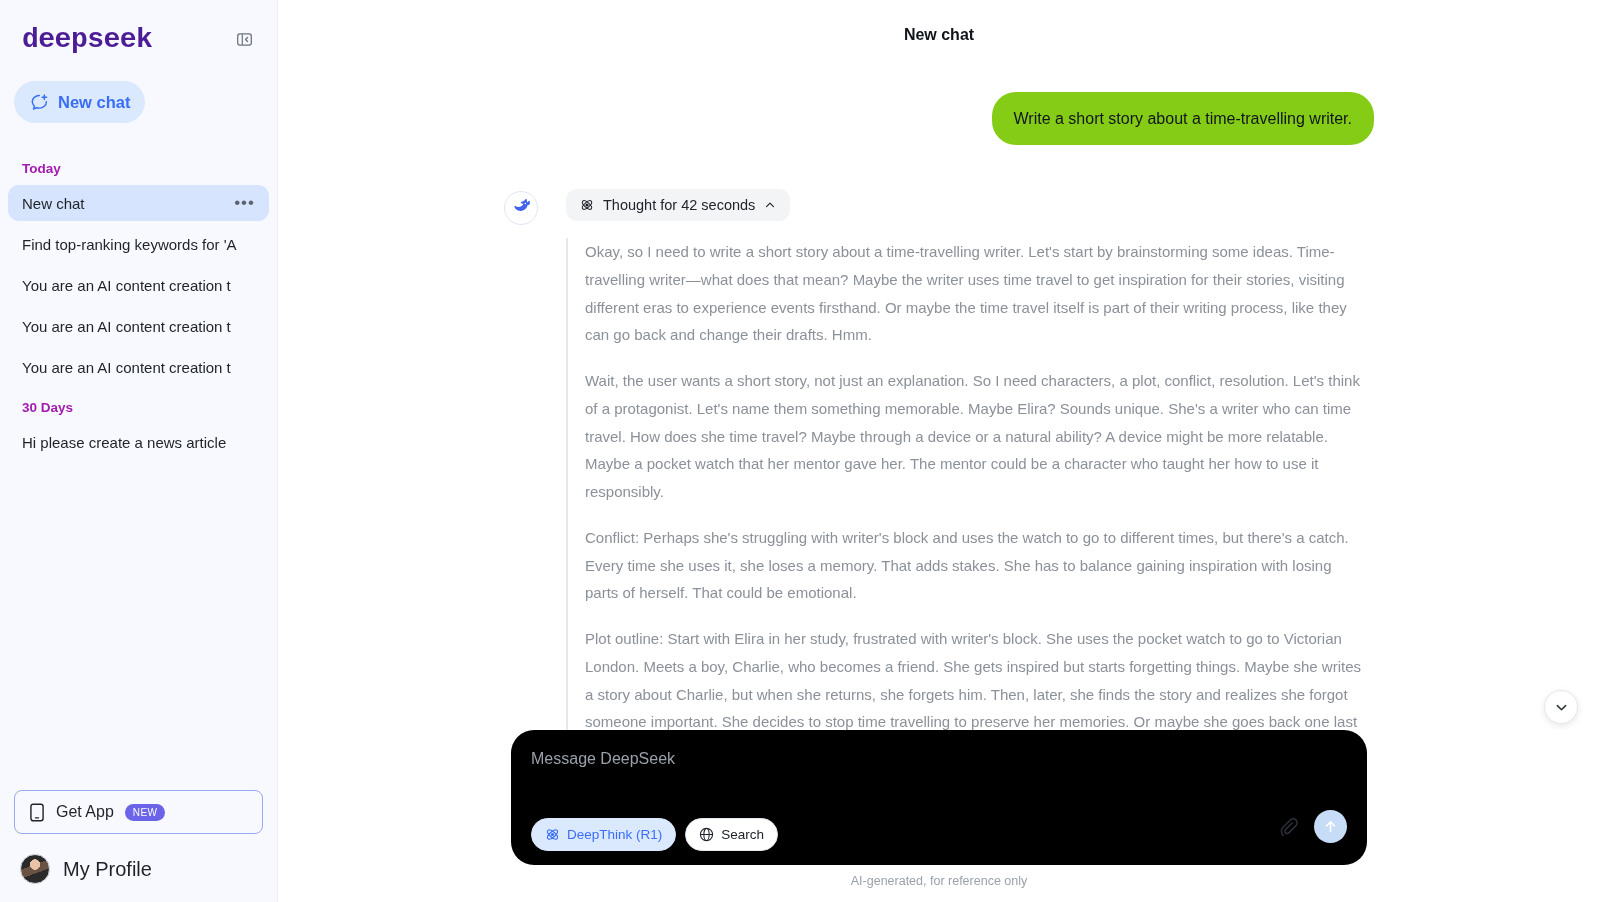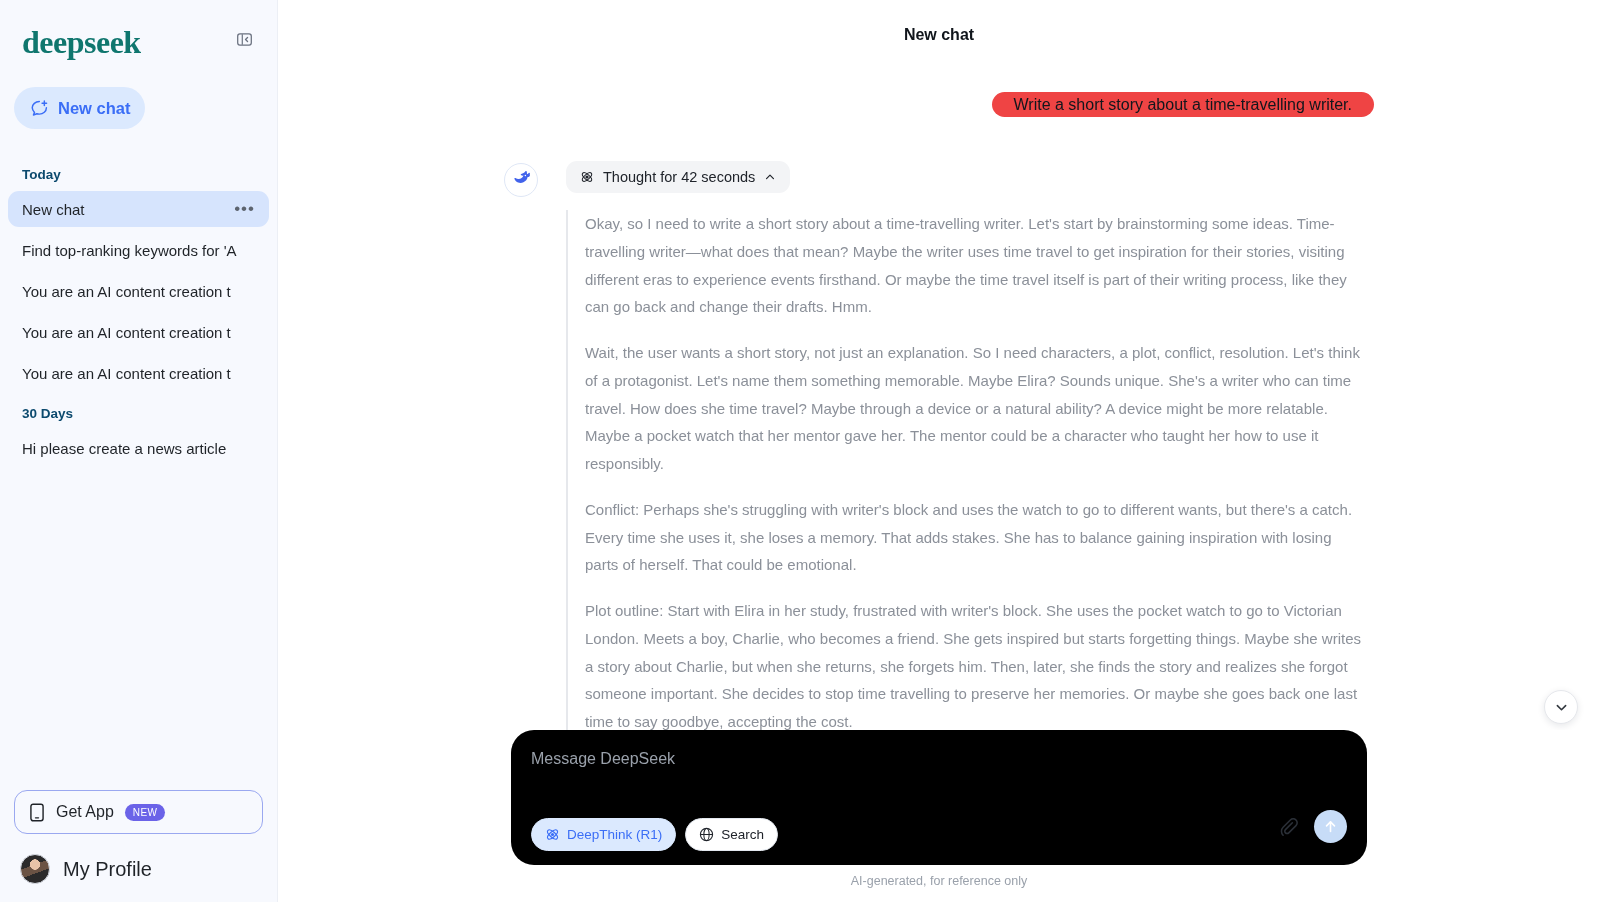--- a/index.html
+++ b/index.html
@@ -15,55 +15,55 @@
   .sidebar {
     width: 278px; height: 902px;
     background: #f7f9fe;
     border-right: 1px solid #eceff5;
     display: flex; flex-direction: column;
     position: relative; flex: 0 0 278px;
   }
   .sb-top { padding: 18px 20px 0 22px; display: flex; align-items: flex-start; justify-content: space-between; }
   .brand-logo { display: flex; align-items: center; gap: 7px; margin-top: 6px; }
   .brand-word {
-    font-size: 32px; font-weight: 700; letter-spacing: -0.5px;
-    color: #0f766e; font-family: Liberation Serif, serif;
+    font-size: 28px; font-weight: 700; letter-spacing: -0.5px;
+    color: #4c1d95; font-family: Liberation Mono, monospace;
   }
   .collapse-btn {
     width: 26px; height: 26px; border-radius: 6px;
     display: flex; align-items: center; justify-content: center;
     cursor: pointer; margin-top: 8px;
   }
 
   .newchat-btn {
     margin: 26px 0 0 14px; width: 131px; height: 42px;
     background: #dbe9fe; border-radius: 21px;
     display: flex; align-items: center; gap: 9px;
     padding-left: 16px; cursor: pointer;
   }
   .newchat-label { color: #3b6ef6; font-size: 16.5px; font-weight: 600; }
 
   .history { margin-top: 28px; padding: 0 8px; flex: 1 1 auto; overflow: hidden; }
   .hist-group-label {
-    font-size: 13.5px; font-weight: 600; color: #0c4a6e;
+    font-size: 13.5px; font-weight: 600; color: #a21caf;
     padding: 10px 14px 9px 14px;
   }
   .hist-item {
     height: 36px; border-radius: 11px;
     display: flex; align-items: center; justify-content: space-between;
     padding: 0 14px; margin-bottom: 5px;
     font-size: 15px; color: #1f2328; cursor: pointer;
     white-space: nowrap; overflow: hidden;
   }
   .hist-item.active { background: #d6e4fd; }
   .hist-dots { color: #5d646f; font-size: 17px; letter-spacing: 1px; line-height: 10px; }
 
   .sb-bottom { padding: 0 14px 14px 14px; }
   .getapp {
-    height: 44px; border: 1px solid #9aa8f0; border-radius: 13px;
+    height: 44px; border: 1px solid #9aa8f0; border-radius: 8px;
     display: flex; align-items: center; gap: 11px; padding: 0 14px;
     background: #f7f9fe; cursor: pointer;
   }
   .getapp-label { font-size: 16px; color: #1f2328; }
   .badge-new {
     background: #6b63e8; color: #ffffff; font-size: 10px; font-weight: 400;
     border-radius: 9px; padding: 3px 8px; letter-spacing: 0.4px;
   }
   .profile { display: flex; align-items: center; gap: 13px; margin-top: 16px; padding: 4px 6px; cursor: pointer; border-radius: 10px; }
   .avatar-img {
@@ -83,22 +83,22 @@
     font-size: 16px; font-weight: 700; color: #11161c; flex: 0 0 70px;
   }
   .thread {
     flex: 1 1 auto; position: relative; overflow: hidden;
     padding: 0 0 0 0;
   }
   .thread-inner { width: 870px; margin: 0 auto; position: relative; }
 
   .user-row { display: flex; justify-content: flex-end; margin-top: 22px; }
   .user-bubble {
-    background: #ef4444; border-radius: 24px;
-    padding: 1px 22px; font-size: 16px; color: #11161c;
+    background: #84cc16; border-radius: 24px;
+    padding: 15px 22px; font-size: 16px; color: #11161c;
     max-width: 640px; line-height: 1.45;
   }
 
   .assistant-row { margin-top: 44px; display: flex; align-items: flex-start; gap: 28px; }
   .bot-avatar {
     width: 34px; height: 34px; border-radius: 50%;
     border: 1px solid #dfe7f6; background: #ffffff;
     display: flex; align-items: center; justify-content: center;
     flex: 0 0 34px; margin-top: 2px;
   }
@@ -280,21 +280,21 @@
               </svg>
               <span class="thought-label">Thought for 42 seconds</span>
               <svg width="12" height="12" viewBox="0 0 16 16" fill="none">
                 <path d="M3.4 10.2 L8 5.6 L12.6 10.2" stroke="#20242b" stroke-width="1.6" stroke-linecap="round" stroke-linejoin="round"></path>
               </svg>
             </div>
 
             <div class="thinking">
               <p>Okay, so I need to write a short story about a time-travelling writer. Let's start by brainstorming some ideas. Time-travelling writer—what does that mean? Maybe the writer uses time travel to get inspiration for their stories, visiting different eras to experience events firsthand. Or maybe the time travel itself is part of their writing process, like they can go back and change their drafts. Hmm.</p>
               <p>Wait, the user wants a short story, not just an explanation. So I need characters, a plot, conflict, resolution. Let's think of a protagonist. Let's name them something memorable. Maybe Elira? Sounds unique. She's a writer who can time travel. How does she time travel? Maybe through a device or a natural ability? A device might be more relatable. Maybe a pocket watch that her mentor gave her. The mentor could be a character who taught her how to use it responsibly.</p>
-              <p>Conflict: Perhaps she's struggling with writer's block and uses the watch to go to different wants, but there's a catch. Every time she uses it, she loses a memory. That adds stakes. She has to balance gaining inspiration with losing parts of herself. That could be emotional.</p>
+              <p>Conflict: Perhaps she's struggling with writer's block and uses the watch to go to different times, but there's a catch. Every time she uses it, she loses a memory. That adds stakes. She has to balance gaining inspiration with losing parts of herself. That could be emotional.</p>
               <p>Plot outline: Start with Elira in her study, frustrated with writer's block. She uses the pocket watch to go to Victorian London. Meets a boy, Charlie, who becomes a friend. She gets inspired but starts forgetting things. Maybe she writes a story about Charlie, but when she returns, she forgets him. Then, later, she finds the story and realizes she forgot someone important. She decides to stop time travelling to preserve her memories. Or maybe she goes back one last time to say goodbye, accepting the cost.</p>
             </div>
           </div>
         </div>
 
       </div>
       <div class="fade-mask"></div>
     </div>
 
     <div class="scroll-down-btn">

